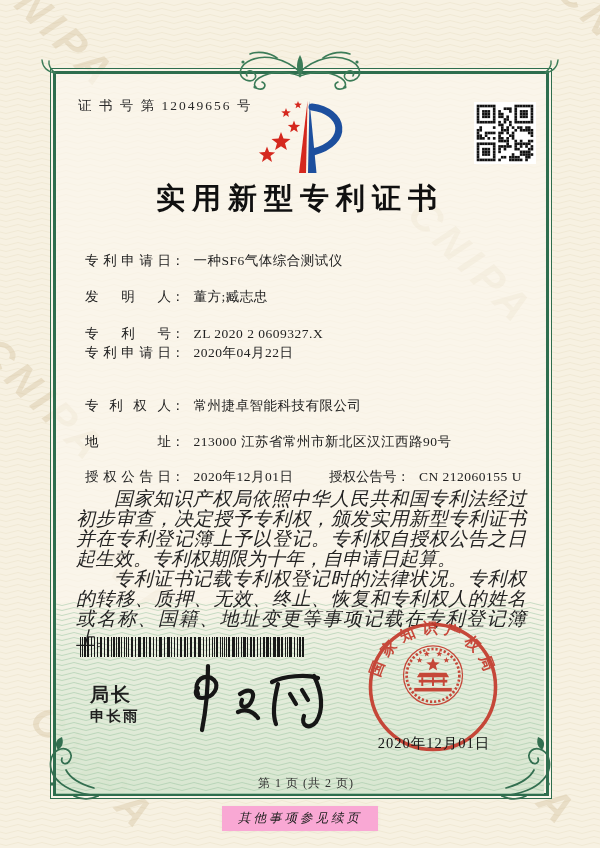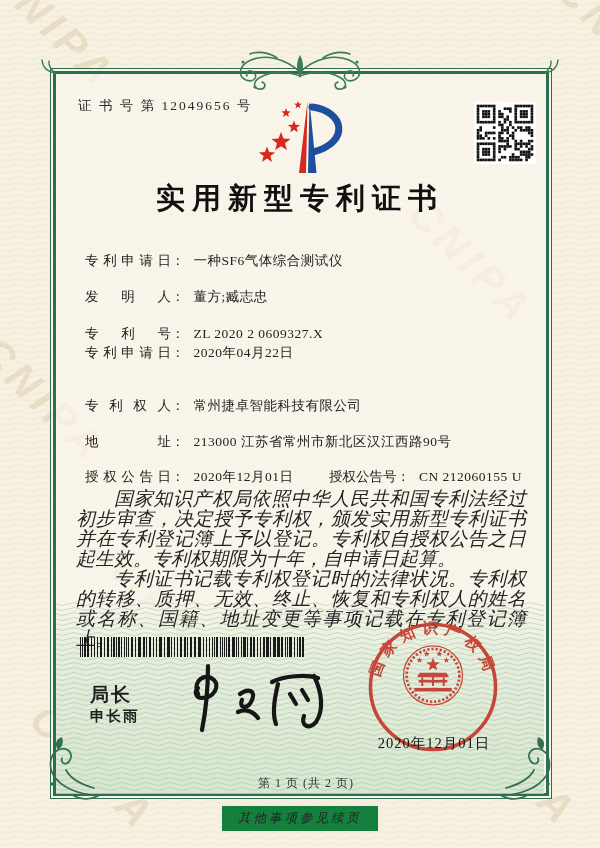--- a/index.html
+++ b/index.html
@@ -28,21 +28,21 @@
   
   #paras{left:76px;top:489px;width:450px;font-size:19px;line-height:20px;
          font-style:italic;text-align:justify;color:#242424;}
   #paras p{margin:0;text-indent:2em;}
   
   #officer-title{left:90px;top:682px;font-size:19px;font-weight:600;letter-spacing:2px;}
   #officer-name{left:90px;top:707px;font-size:14.5px;font-weight:700;letter-spacing:2px;}
   #seal-date{left:360px;top:734px;width:148px;text-align:center;font-size:14.5px;
              letter-spacing:1px;color:#151515;z-index:6;}
   #page-num{left:50px;top:775px;width:512px;text-align:center;font-size:12px;letter-spacing:1px;color:#333;}
-  #footer-note{left:50%;top:806px;transform:translateX(-50%);background:#15803d;
+  #footer-note{left:50%;top:806px;transform:translateX(-50%);background:#f9a8d4;
                padding:4px 16px;font-size:12.5px;font-style:italic;letter-spacing:3px;color:#222;
                box-shadow:0 0 4px rgba(0,0,0,.04);}
   svg{display:block;}
 </style>
 </head>
 <body>
 
 <div id="page">
 
   <svg id="waves-page" class="abs" style="left:0;top:0;opacity:.30" width="600" height="848">

